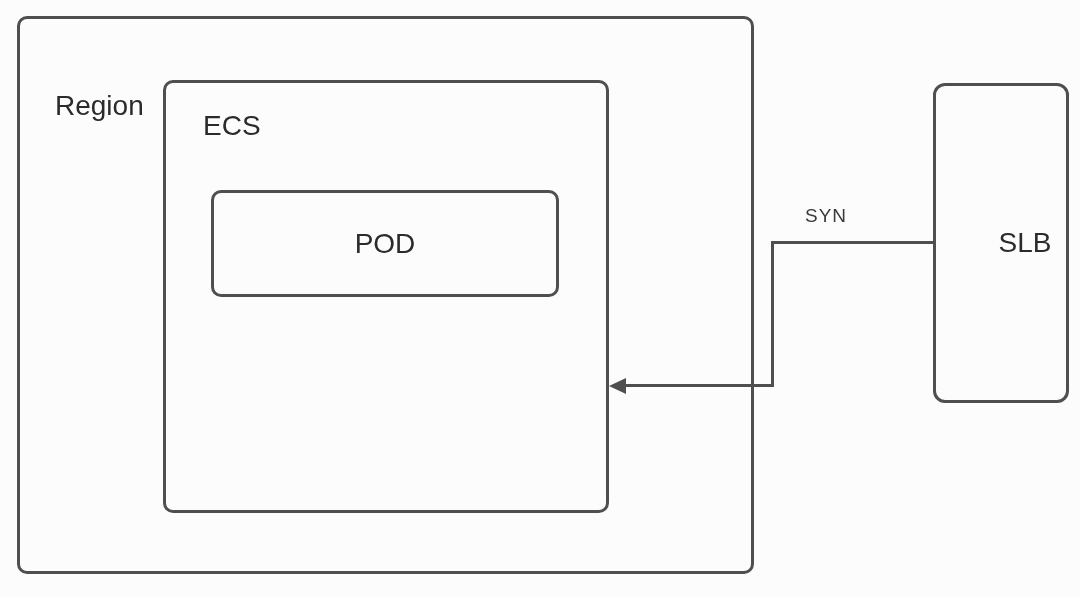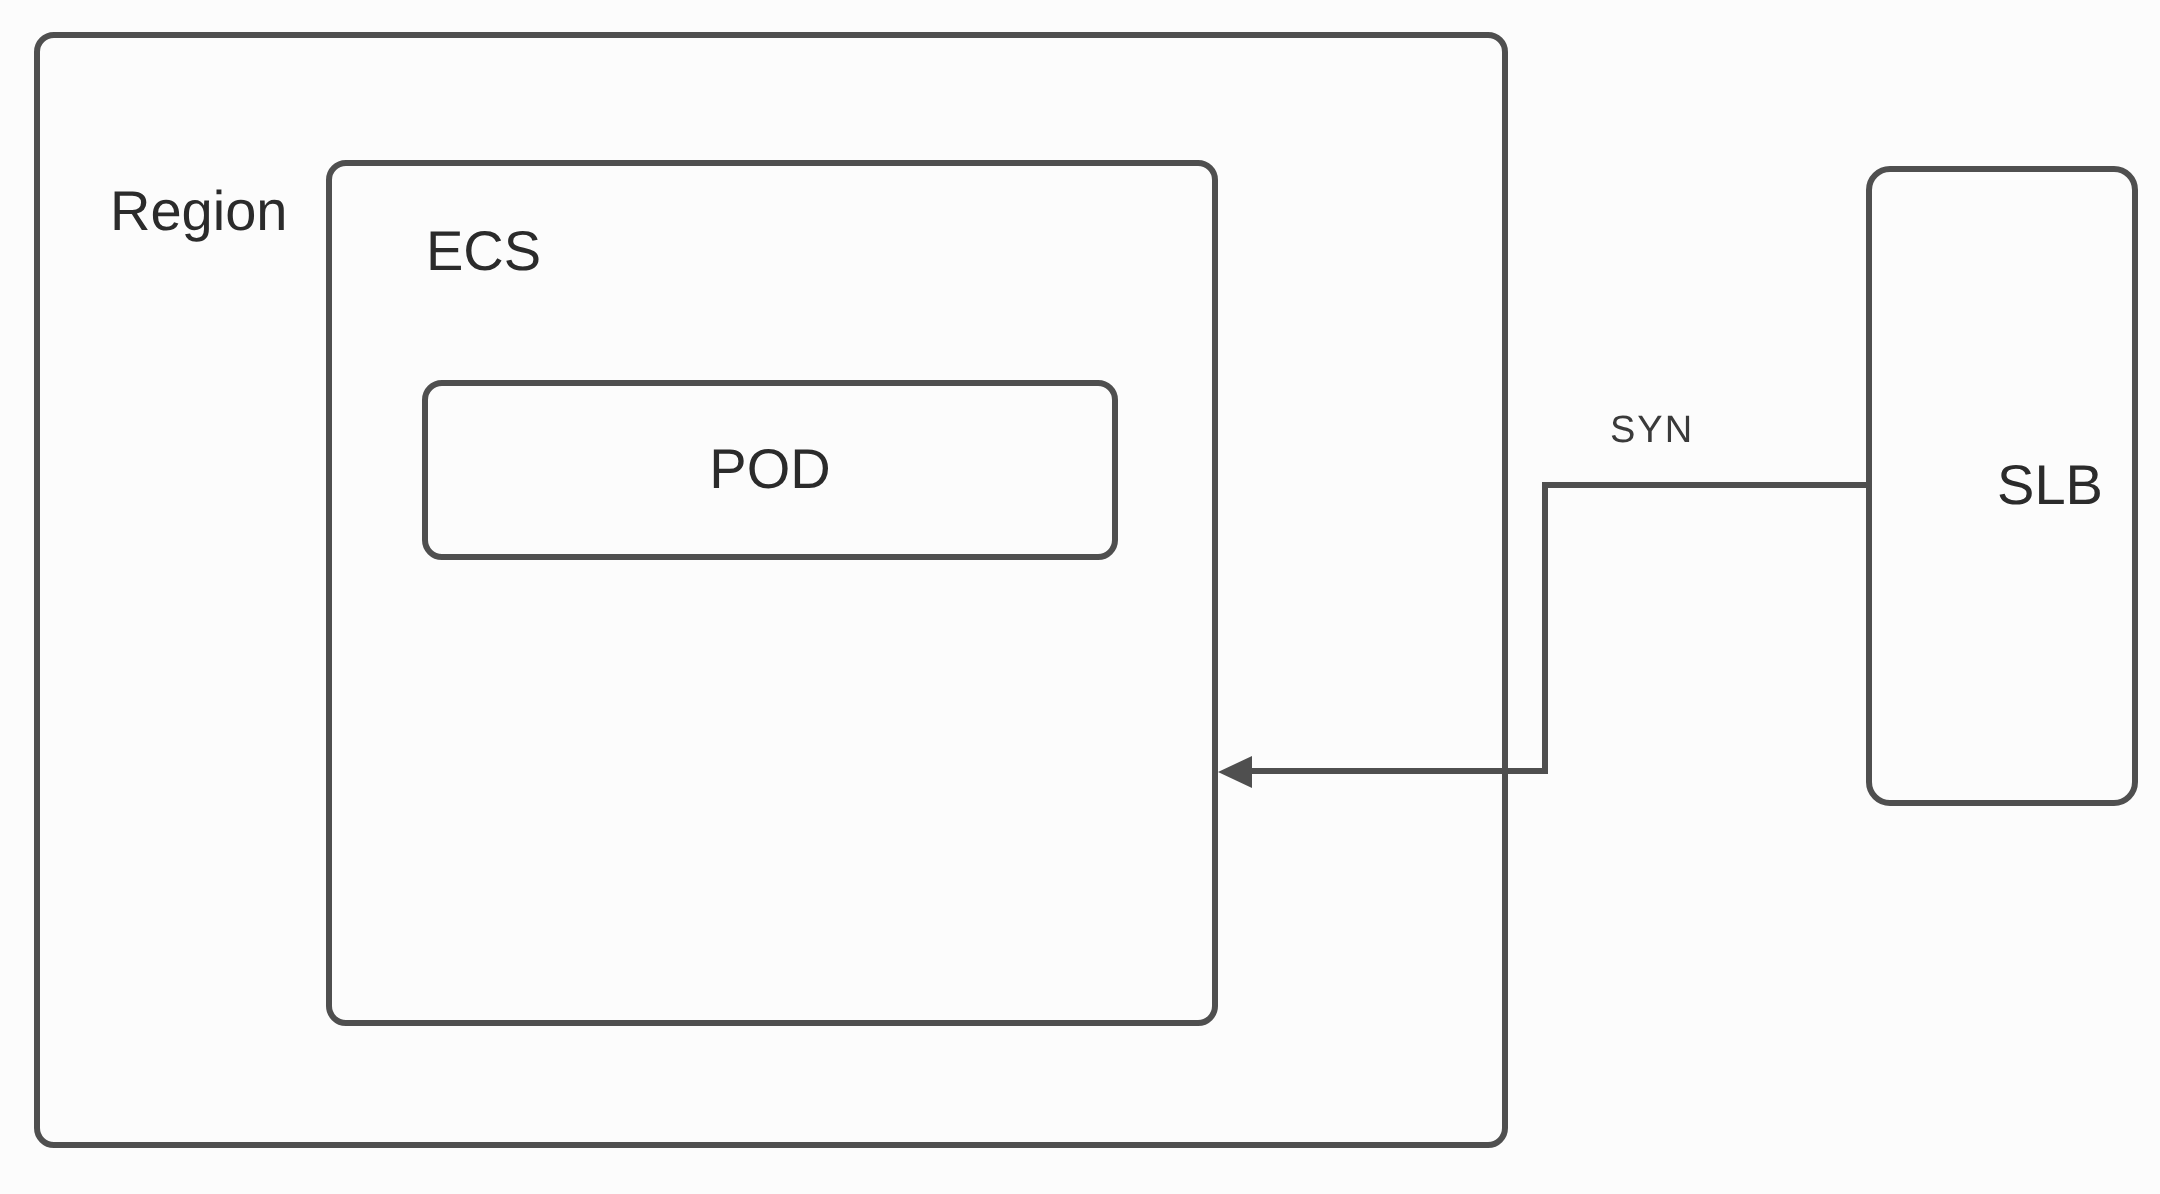--- a/index.html
+++ b/index.html
@@ -13,33 +13,33 @@
   }
   .box {
     position: absolute;
     box-sizing: border-box;
     border: 3px solid #4f4f4f;
     border-radius: 10px;
     background: transparent;
   }
   .box-region { left: 17px;  top: 16px;  width: 737px; height: 558px; }
   .box-ecs    { left: 163px; top: 80px;  width: 446px; height: 433px; }
-  .box-pod    { left: 211px; top: 190px; width: 348px; height: 90px;
+  .box-pod    { left: 211px; top: 190px; width: 348px; height: 107px;
                 display: flex; align-items: center; justify-content: center; }
   .box-slb    { left: 933px; top: 83px;  width: 136px; height: 320px; border-radius: 12px;
                 display: flex; align-items: center; justify-content: center; padding-left: 48px; }
   .node-label {
     color: #2b2b2b;
     font-size: 28px;
     line-height: 1;
     white-space: nowrap;
   }
   .corner-label { position: absolute; }
   .label-region { left: 55px;  top: 52px; margin-top: 40px; }
-  .label-ecs    { left: 213px; top: 112px; }
+  .label-ecs    { left: 203px; top: 112px; }
   .edge-label {
     position: absolute;
     left: 805px;
     top: 206px;
     color: #3a3a3a;
     font-size: 19px;
     letter-spacing: 1px;
     line-height: 1;
   }
   .line {

